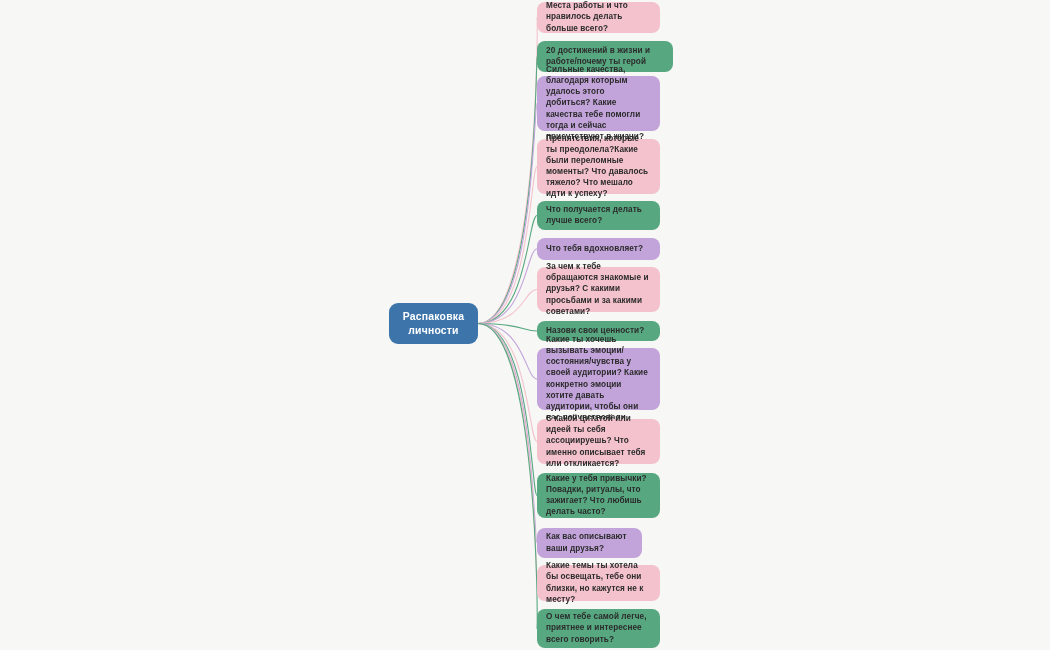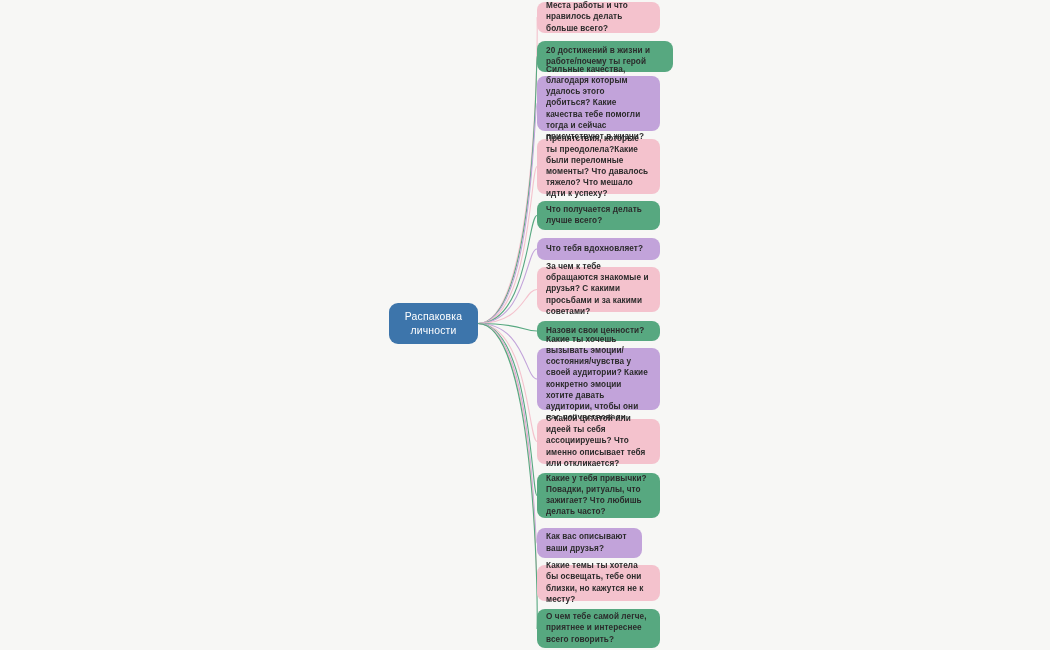--- a/index.html
+++ b/index.html
@@ -61,21 +61,21 @@
   #center-node {
     position: absolute;
     left: 389px;
     top: 303px;
     width: 89px;
     height: 41px;
     border-radius: 9px;
     background: #3d75ab;
     color: #ffffff;
     font-size: 10.4px;
-    font-weight: 400;
+    font-weight: 700;
     line-height: 1.32;
     text-align: center;
     display: flex;
     align-items: center;
     justify-content: center;
     letter-spacing: 0.02em;
   }
 </style>
 </head>
 <body>

